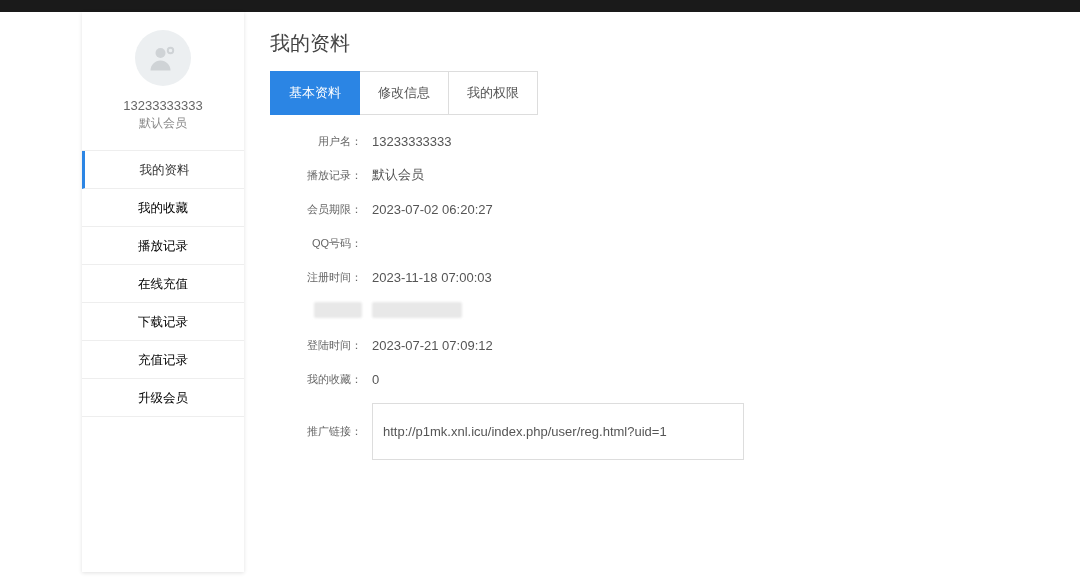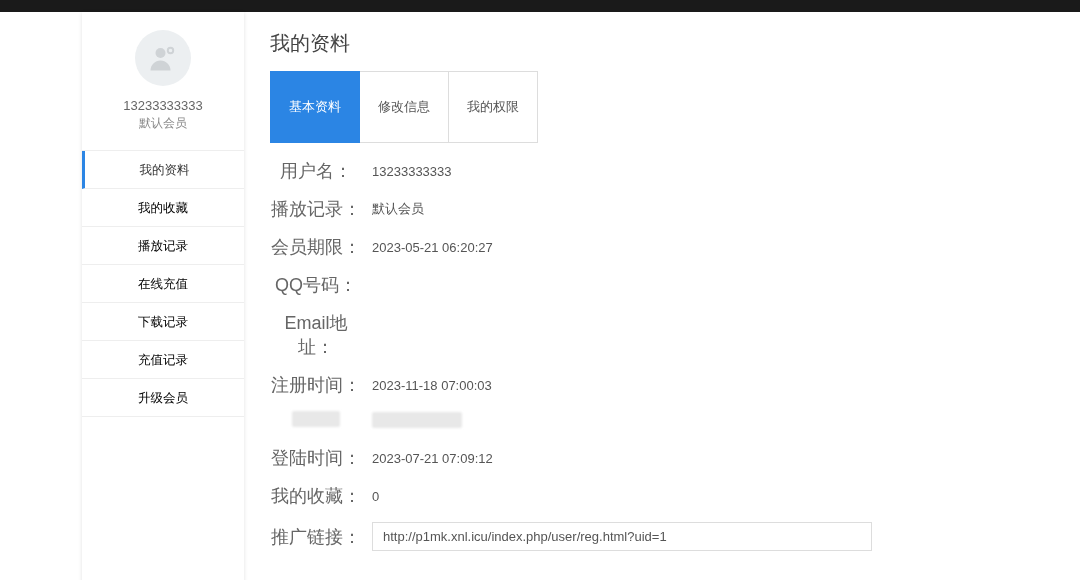--- a/index.html
+++ b/index.html
@@ -79,21 +79,21 @@
     font-size: 20px;
     color: #444;
     margin-bottom: 14px;
     font-weight: 400;
   }
   .tabs {
     display: flex;
     margin-bottom: 14px;
   }
   .tab {
-    padding: 26px 18px;
+    padding: 12px 18px;
     border: 1px solid #ddd;
     border-left: none;
     background: #fff;
     color: #555;
     font-size: 13px;
     cursor: pointer;
   }
   .tab:first-child { border-left: 1px solid #ddd; }
   .tab.active {
     background: #2b85e4;
@@ -102,32 +102,32 @@
   }
   .profile-rows { padding-top: 2px; }
   .row {
     display: flex;
     align-items: center;
     margin-bottom: 14px;
     min-height: 20px;
   }
   .row .label {
     width: 92px;
-    text-align: center;
+    text-align: right;
     color: #666;
-    font-size: 18px;
+    font-size: 11px;
     margin-right: 10px;
   }
   .row .value {
     color: #555;
     font-size: 13px;
   }
   .row .value input {
-    width: 500px;
-    padding: 6px 10px;
+    width: 372px;
+    padding: 20px 10px;
     border: 1px solid #ddd;
     font-size: 13px;
     color: #555;
     background: #fff;
   }
   .redacted {
     display:inline-block;
     height: 16px;
     background: #e8e8e8;
     filter: blur(1px);
@@ -181,32 +181,28 @@
         <div class="value">13233333333</div>
       </div>
 
       <div class="row">
         <div class="label">播放记录：</div>
         <div class="value">默认会员</div>
       </div>
 
       <div class="row">
         <div class="label">会员期限：</div>
-        <div class="value">2023-05-21 06:20:27</div>
+        <div class="value">2023-07-02 06:20:27</div>
       </div>
 
       <div class="row">
         <div class="label">QQ号码：</div>
         <div class="value"></div>
       </div>
 
-      <div class="row">
-        <div class="label">Email地址：</div>
-        <div class="value"></div>
-      </div>
 
       <div class="row">
         <div class="label">注册时间：</div>
         <div class="value">2023-11-18 07:00:03</div>
       </div>
 
       <div class="row">
         <div class="label"><span class="redacted" style="width:48px"></span></div>
         <div class="value"><span class="redacted" style="width:90px"></span></div>
       </div>

